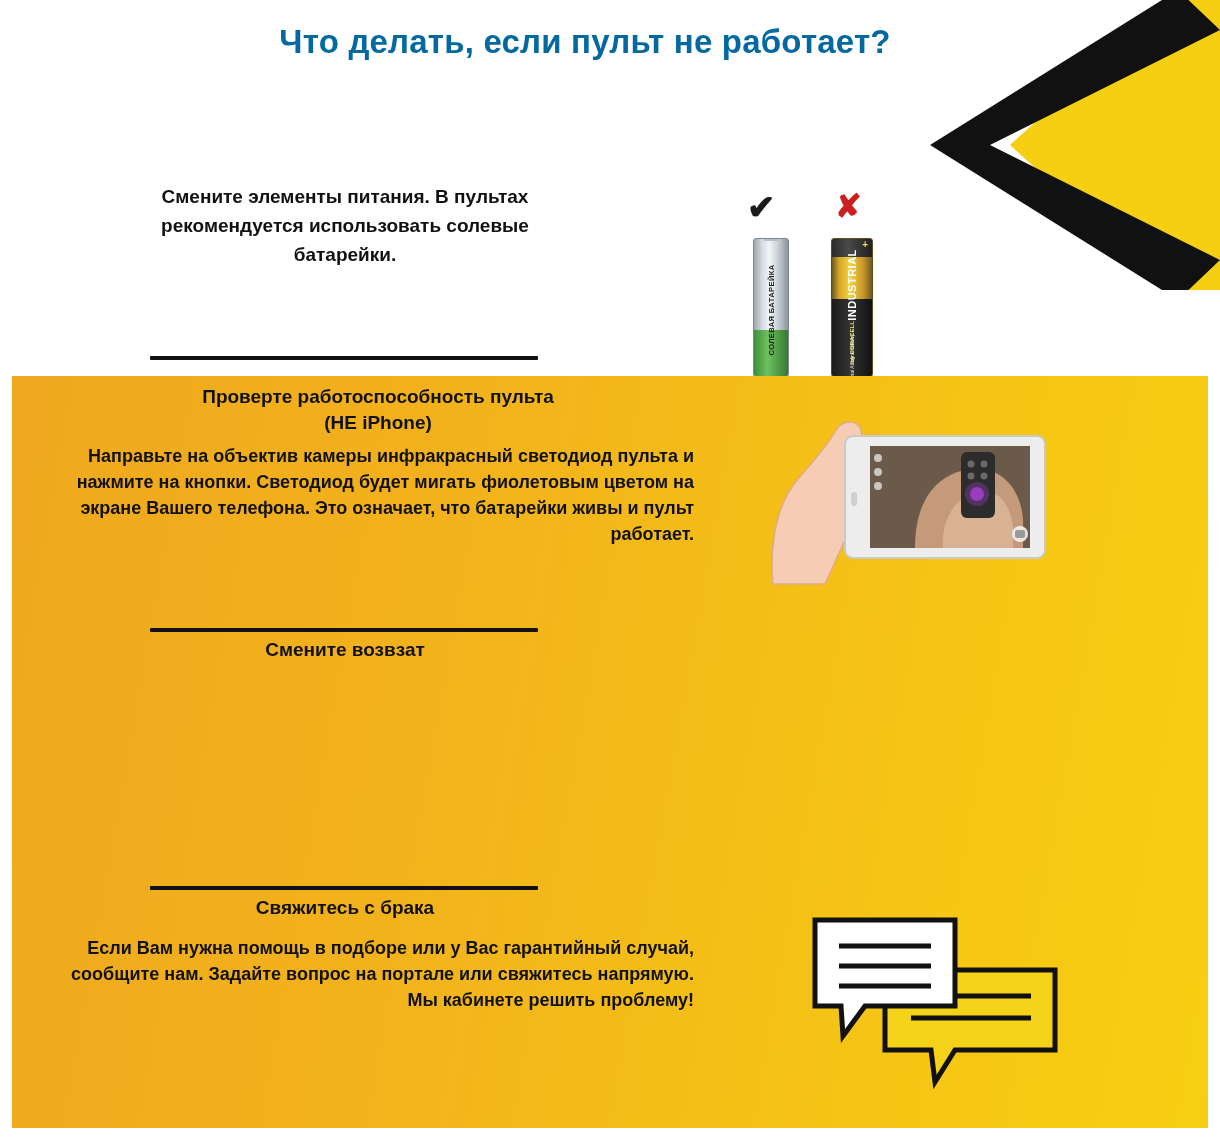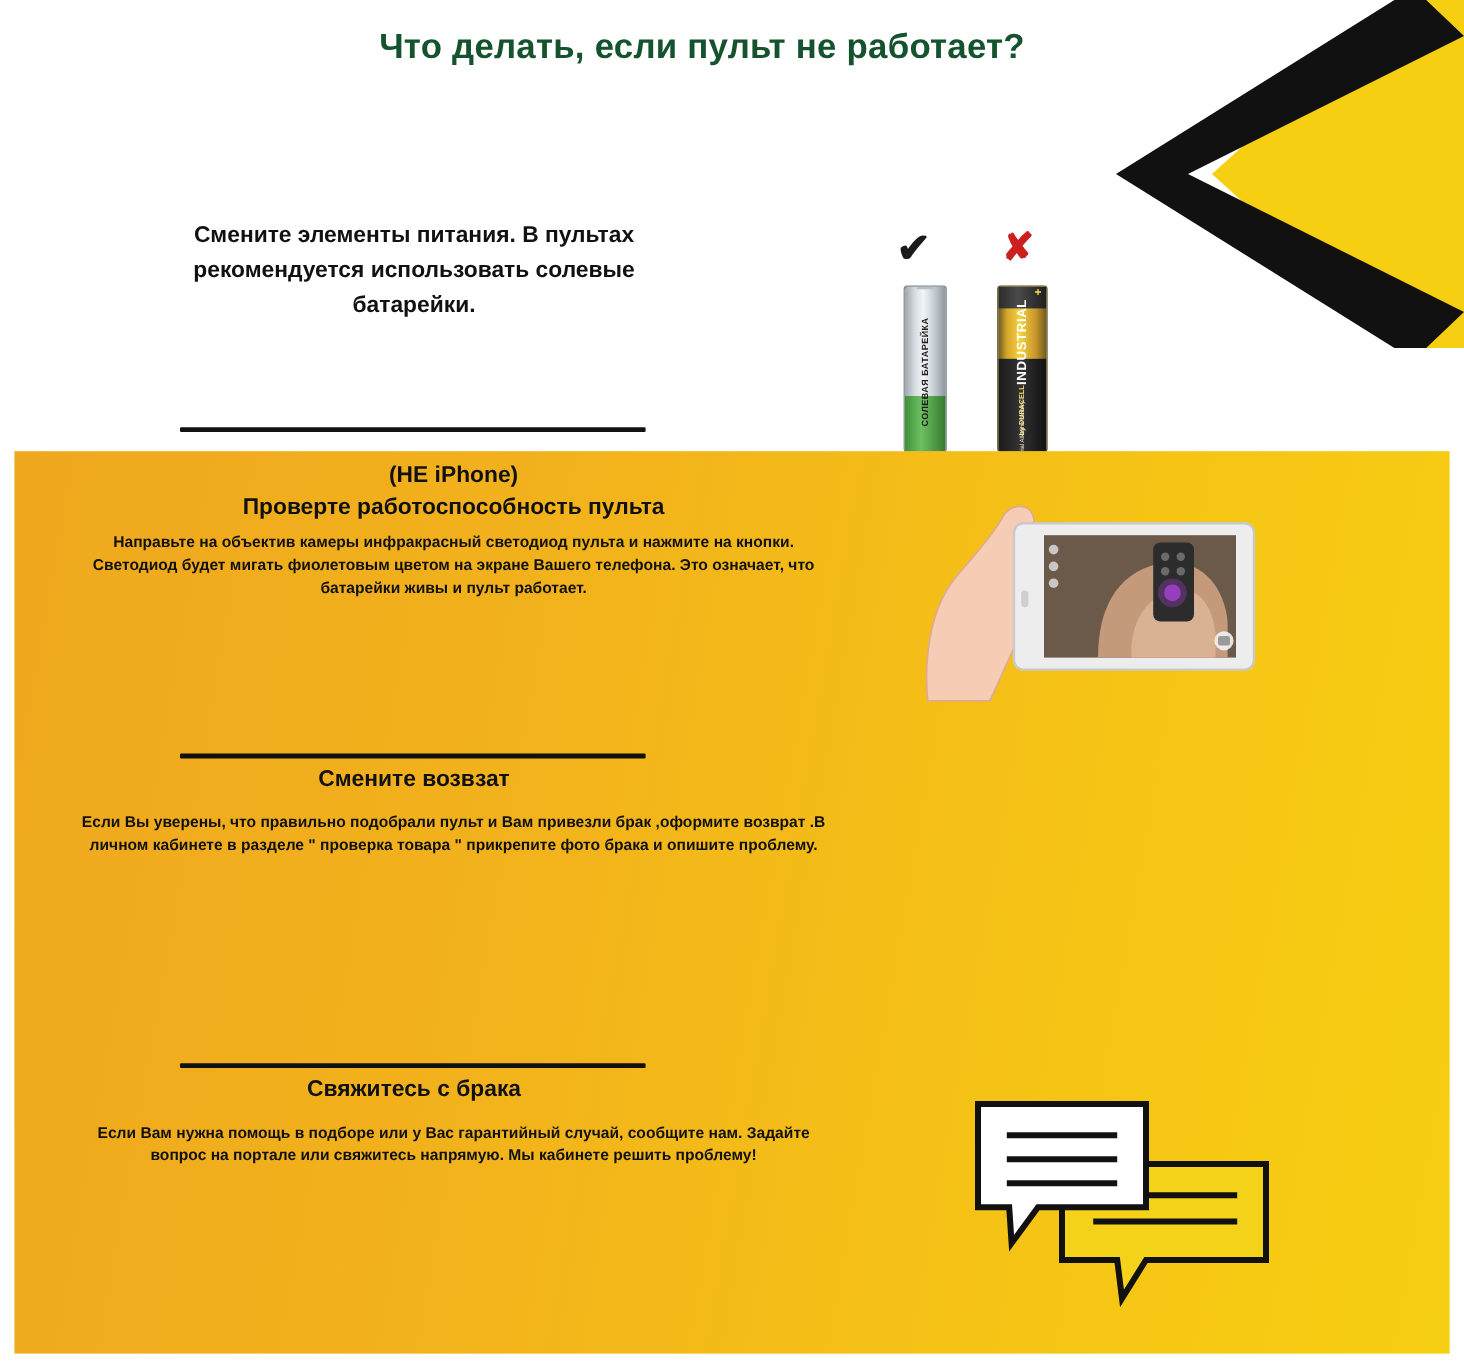--- a/index.html
+++ b/index.html
@@ -28,23 +28,23 @@
     overflow: hidden;
   }
 
   
   .title {
     position: absolute;
     top: 22px;
     left: 120px;
     width: 930px;
     text-align: center;
-    font-size: 29px;
-    font-weight: bold;
-    color: #14532d;
+    font-size: 33px;
+    font-weight: bold;
+    color: #0369a1;
     letter-spacing: 0.2px;
     line-height: 1.2;
   }
 
   
   .yellow-panel {
     position: absolute;
     left: 12px;
     top: 376px;
     width: 1196px;
@@ -57,22 +57,23 @@
     position: absolute;
     text-align: center;
     color: #111111;
     font-weight: bold;
   }
   .heading {
     font-size: 19px;
     line-height: 1.35;
   }
   .body-text {
-    font-size: 13px;
+    font-size: 18px;
     line-height: 1.45;
+    text-align: right;
   }
   .rule {
     position: absolute;
     height: 4px;
     background: #111111;
     border-radius: 1px;
   }
 
   
   .sec1-text {
@@ -301,22 +302,22 @@
       <div class="blackband"></div>
       <div class="vlabel-ind">INDUSTRIAL</div>
       <div class="vlabel-by">by DURACELL</div>
       <div class="vlabel-sub">Industrial Alkaline Battery</div>
     </div>
   </div>
 
   <div class="yellow-panel"></div>
 
   <div class="block heading sec2-head">
+    <div>Проверте  работоспособность пульта</div>
     <div>(НЕ iPhone)</div>
-    <div>Проверте  работоспособность пульта</div>
   </div>
   <div class="block body-text sec2-text">Направьте на объектив камеры инфракрасный светодиод пульта и нажмите на кнопки. Светодиод будет мигать фиолетовым цветом на экране Вашего телефона. Это означает, что батарейки живы и пульт работает.</div>
 
   <div class="phone-area">
     <svg width="300" height="180" viewBox="0 0 300 180" aria-hidden="true">
 
       <path d="M8 176 C4 130 14 92 34 70 C48 54 62 38 70 24 C76 12 92 10 96 22 C100 34 90 48 84 58
                C96 48 112 40 124 40 C140 40 146 56 132 64 C120 71 104 82 98 92
                L60 176 Z" fill="#f6cdb4" stroke="#e0ab8c" stroke-width="1.5"></path>
 
@@ -341,21 +342,20 @@
       <circle cx="113" cy="50" r="4" fill="#d9d9d9" opacity="0.85"></circle>
       <circle cx="113" cy="64" r="4" fill="#d9d9d9" opacity="0.85"></circle>
       <circle cx="113" cy="78" r="4" fill="#d9d9d9" opacity="0.85"></circle>
 
       <rect x="86" y="84" width="6" height="14" rx="3" fill="#cfcfcf"></rect>
     </svg>
   </div>
 
   <div class="rule" style="left:150px; top:628px; width:388px;"></div>
   <div class="block heading sec3-head">Смените возвзат</div>
-  <div class="block body-text sec3-text">Если Вы уверены, что правильно подобрали пульт и Вам привезли брак ,оформите возврат .В личном кабинете   в разделе " проверка товара " прикрепите фото брака и опишите проблему.</div>
 
   <div class="rule" style="left:150px; top:886px; width:388px;"></div>
   <div class="block heading sec4-head">Свяжитесь с брака</div>
   <div class="block body-text sec4-text">Если Вам нужна помощь в подборе или у Вас гарантийный случай, сообщите нам. Задайте вопрос на портале или свяжитесь напрямую. Мы кабинете решить проблему!</div>
 
   <div class="chat-area">
     <svg width="270" height="190" viewBox="0 0 270 190" aria-hidden="true">
 
       <path d="M80 60 H250 V140 H150 L130 172 L126 140 H80 Z" fill="#f5d21a" stroke="#111111" stroke-width="5"></path>
       <line x1="106" y1="86" x2="226" y2="86" stroke="#111" stroke-width="5"></line>

